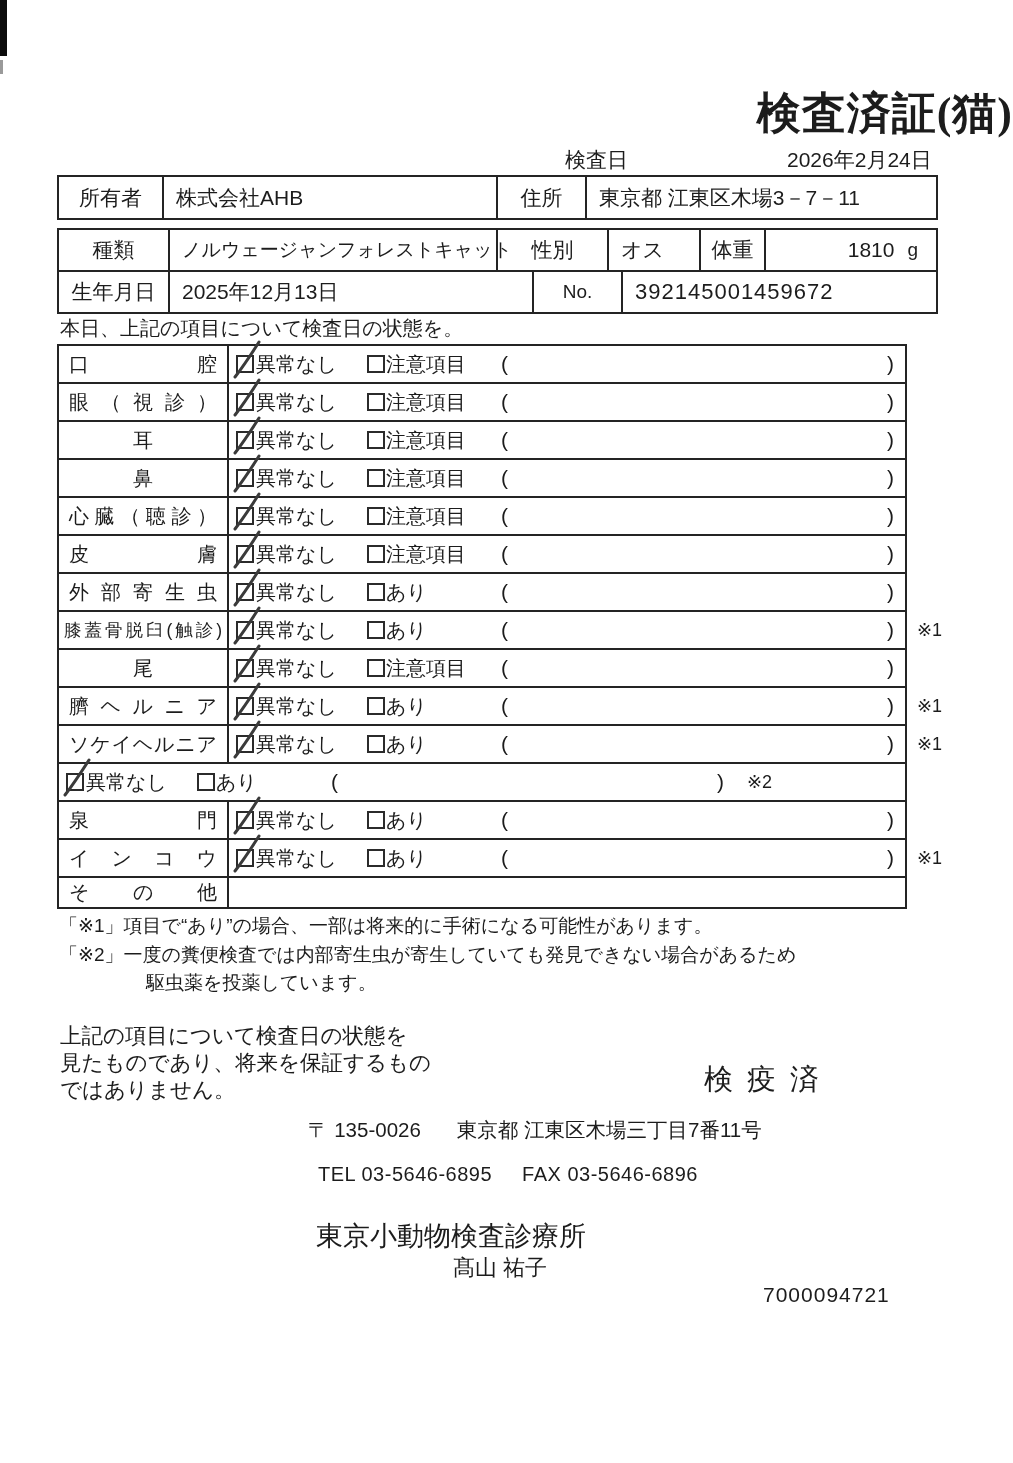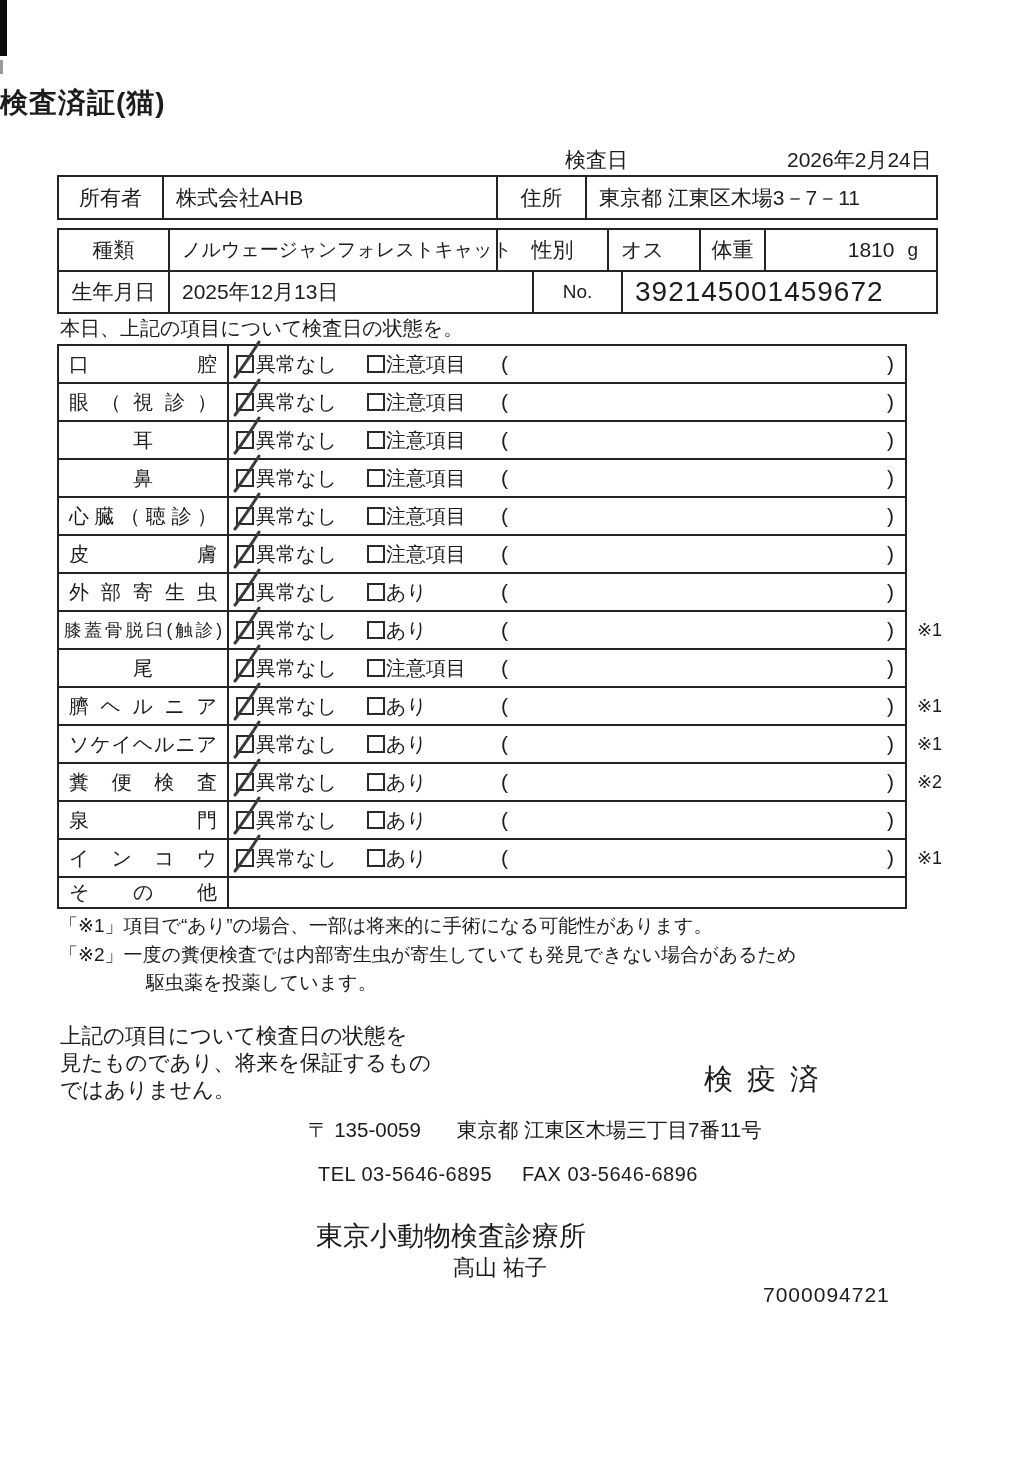--- a/index.html
+++ b/index.html
@@ -8,37 +8,37 @@
     font-family:"Liberation Sans","DejaVu Sans",sans-serif;color:#1c1c1c;
     overflow:hidden;
   }
   .abs{position:absolute;}
 
   
   .artifact{position:absolute;left:0;top:0;width:7px;height:56px;background:#0c0c0c;}
   .artifact2{position:absolute;left:0;top:60px;width:3px;height:14px;background:#9a9a9a;}
 
   
-  .title{left:0;top:84px;width:100%;text-align:left;font-size:28px;font-weight:700;letter-spacing:1px;}
+  .title{left:0;top:84px;width:100%;text-align:right;font-size:44px;font-weight:700;letter-spacing:1px;font-family:Liberation Serif, serif;}
 
   
   .insp-label{left:565px;top:146px;font-size:21px;}
   .insp-date{left:787px;top:146px;font-size:21px;}
 
   
   .ftable{position:absolute;left:57px;width:881px;border:2px solid #242424;box-sizing:border-box;background:#fff;}
   .frow{display:flex;box-sizing:border-box;}
   .cell{display:flex;align-items:center;box-sizing:border-box;font-size:21px;padding:0 10px;white-space:nowrap;overflow:visible;}
   .cell.lbl{justify-content:center;padding:0 4px;}
   .cell.bl{border-left:2px solid #242424;}
   .cell.val{padding-left:12px;}
   .weight{justify-content:flex-end;padding-right:18px;}
   .weight .unit{margin-left:13px;font-size:19px;}
   .no-lbl{font-size:19px;}
-  .num{letter-spacing:1px;font-size:28px;}
+  .num{letter-spacing:1px;font-size:22px;}
 
   
   .intro{left:60px;top:315px;font-size:20px;}
 
   
   .ck-table{position:absolute;left:57px;top:344px;width:850px;border:2px solid #242424;box-sizing:border-box;background:#fff;}
   .crow{display:flex;height:36px;border-bottom:2px solid #242424;position:relative;}
   .crow.last{border-bottom:none;height:29px;}
   .item{width:148px;padding:0 10px;border-right:2px solid #242424;font-size:20px;line-height:36px;
         text-align:justify;text-align-last:justify;white-space:nowrap;overflow:hidden;}
@@ -263,21 +263,20 @@
           </svg></span>
         <span class="clab" style="left: 27px;">異常なし</span>
         <span class="cb" style="left: 138px;"></span>
         <span class="clab" style="left: 157px;">あり</span>
         <span class="clab paren" style="left: 272px;">(</span>
         <span class="clab paren" style="left: 658px;">)</span>
         <span class="clab note" style="left: 688px;">※1</span>
       </div>
     </div>
     <div class="crow">
-      <div class="item">糞便検査</div>
       <div class="checks">
         <span class="cb" style="left: 7px;"></span>
         <span class="mark" style="left: 1px; top: -7px;"><svg width="36" height="42" viewBox="0 0 36 42">
             <path d="M5 38 Q 15 25 29 3" fill="none" stroke="#3a3a3a" stroke-width="3" stroke-linecap="round"></path>
           </svg></span>
         <span class="clab" style="left: 27px;">異常なし</span>
         <span class="cb" style="left: 138px;"></span>
         <span class="clab" style="left: 157px;">あり</span>
         <span class="clab paren" style="left: 272px;">(</span>
         <span class="clab paren" style="left: 658px;">)</span>
@@ -320,21 +319,21 @@
   </div>
 
 <div class="abs fn fn1">「※1」項目で“あり”の場合、一部は将来的に手術になる可能性があります。</div>
 <div class="abs fn fn2a">「※2」一度の糞便検査では内部寄生虫が寄生していても発見できない場合があるため</div>
 <div class="abs fn fn2b">駆虫薬を投薬しています。</div>
 
 <div class="abs statement"><span>上記の項目について検査日の状態を</span><br><span>見たものであり、将来を保証するもの</span><br><span>ではありません。</span></div>
 <div class="abs stamp">検 疫 済</div>
 
 <div class="abs postal-line">
-  <span>〒 135-0059</span>
+  <span>〒 135-0026</span>
   <span>東京都 江東区木場三丁目7番11号</span>
 </div>
 <div class="abs tel-line">
   <span>TEL 03-5646-6895</span>
   <span>FAX 03-5646-6896</span>
 </div>
 <div class="abs clinic-name">東京小動物検査診療所</div>
 <div class="abs examiner">髙山 祐子</div>
 <div class="abs serial">7000094721</div>
 

